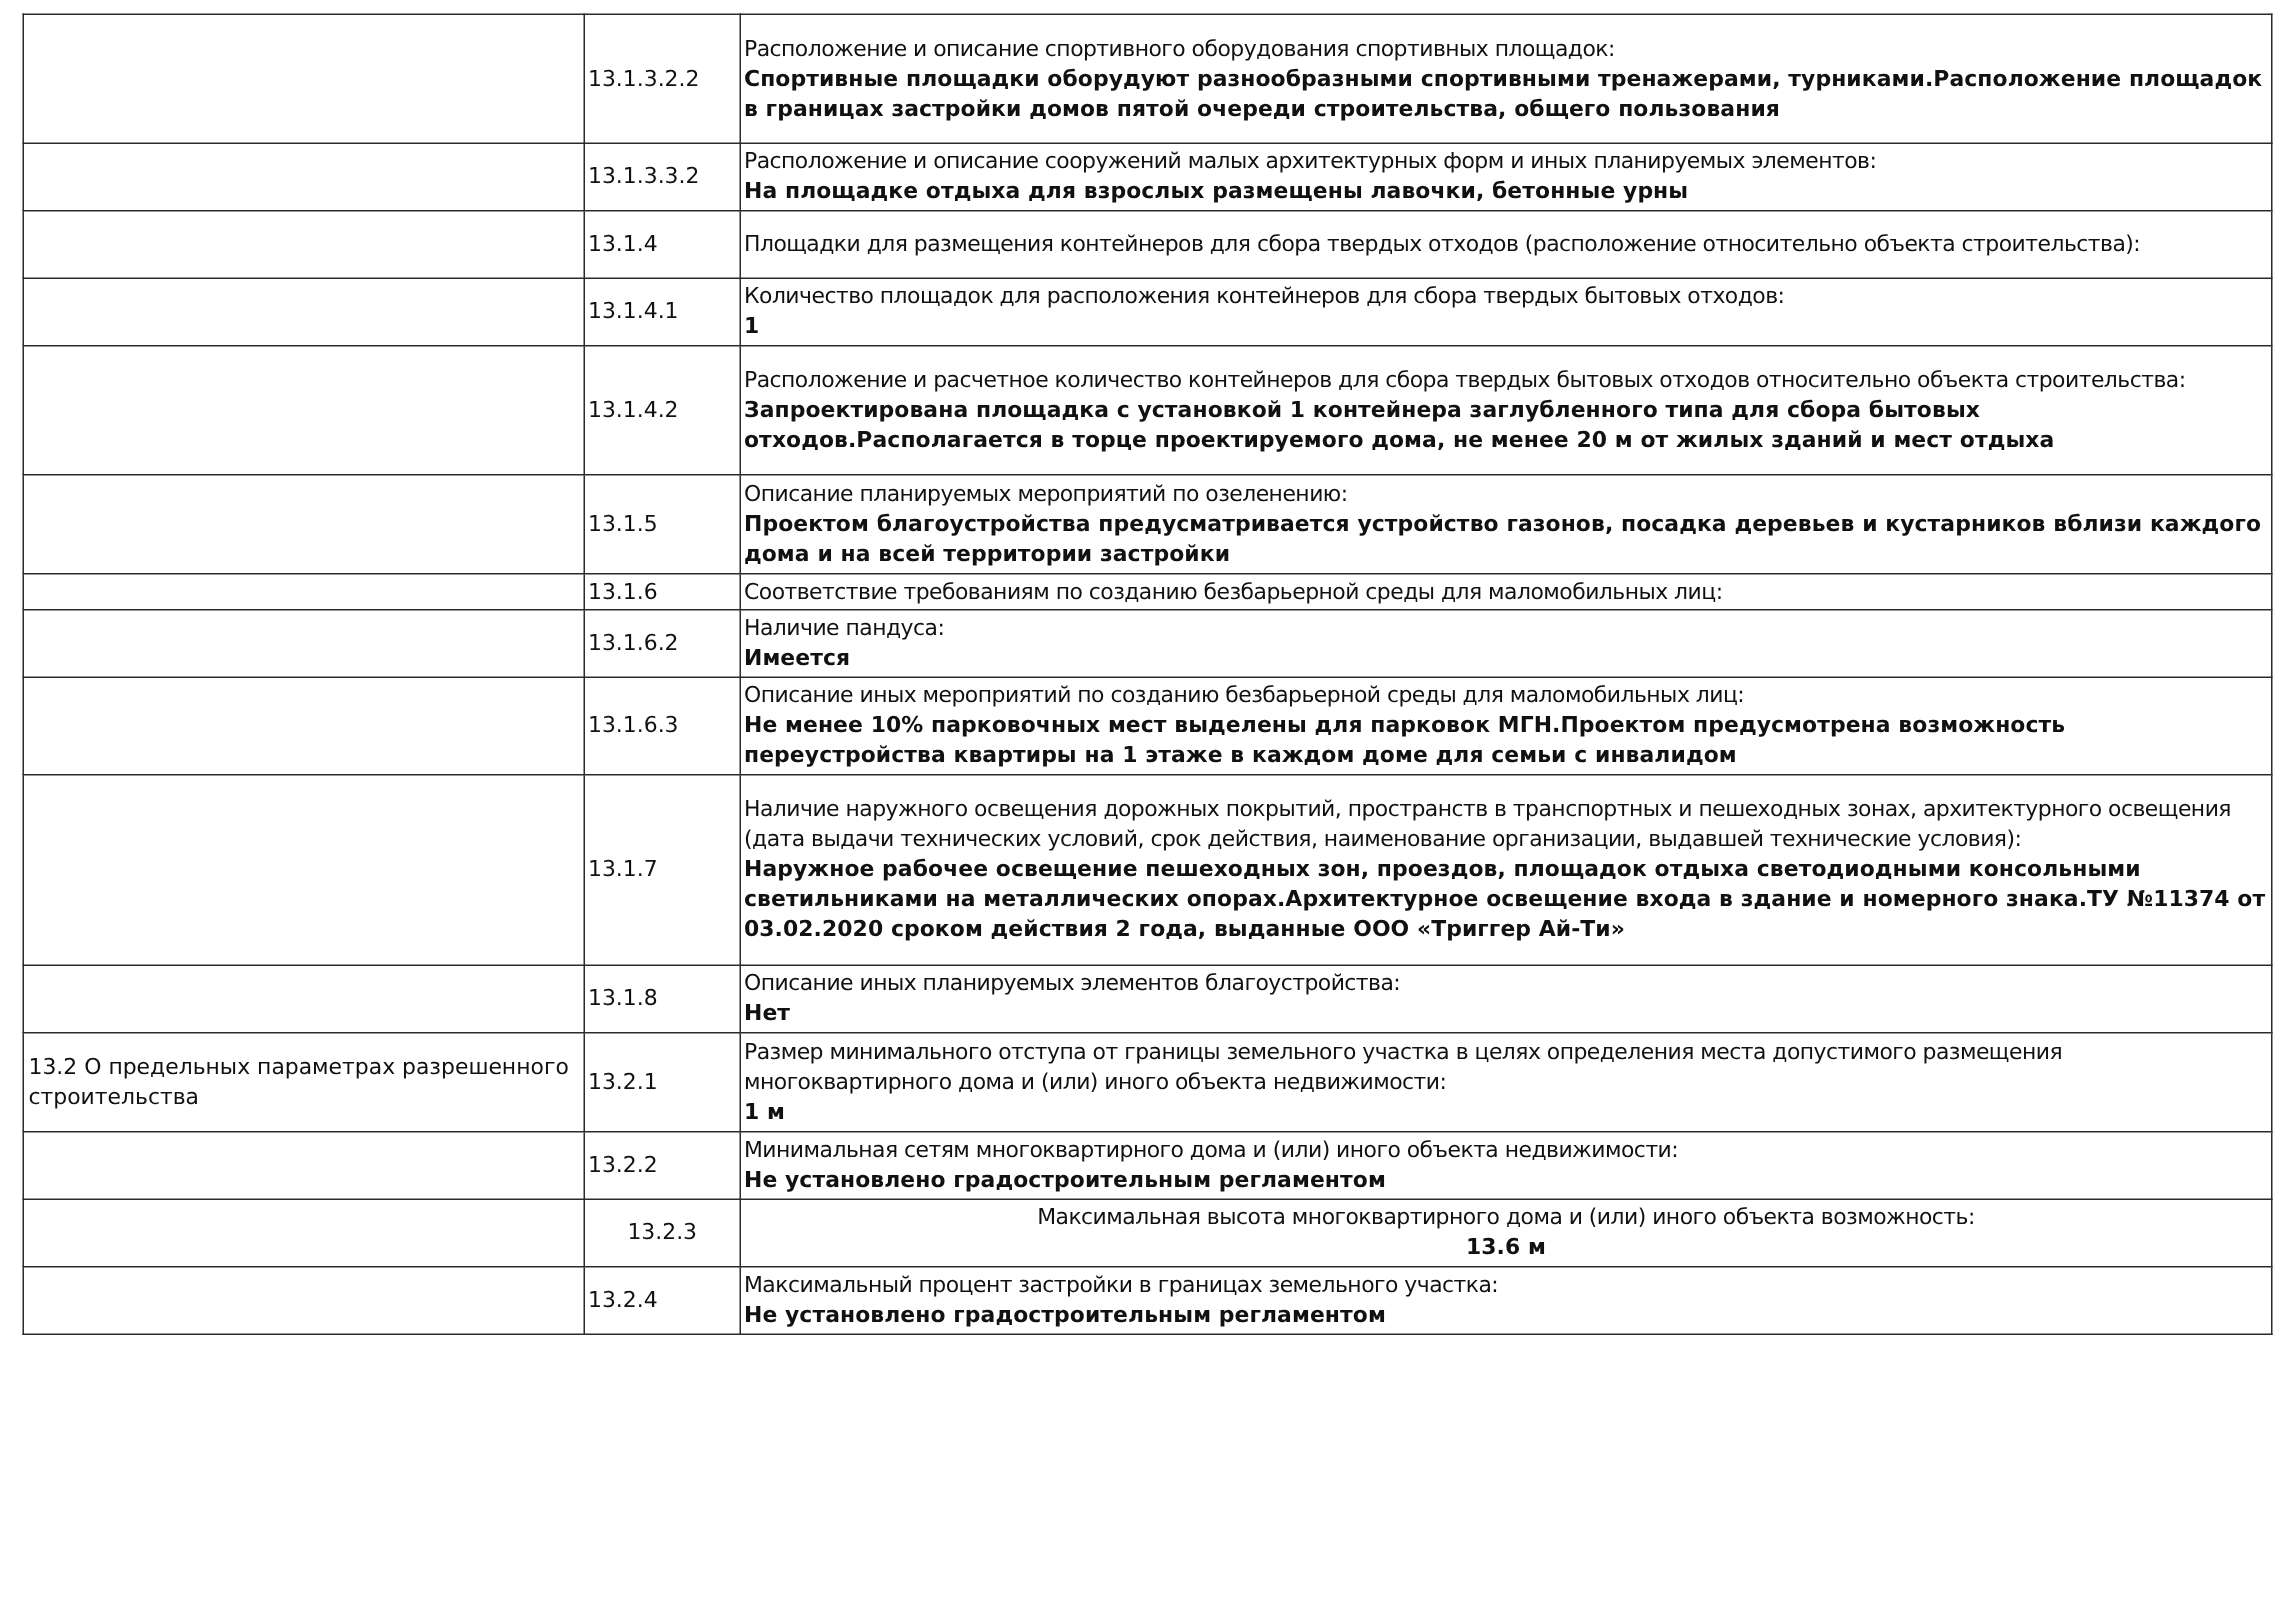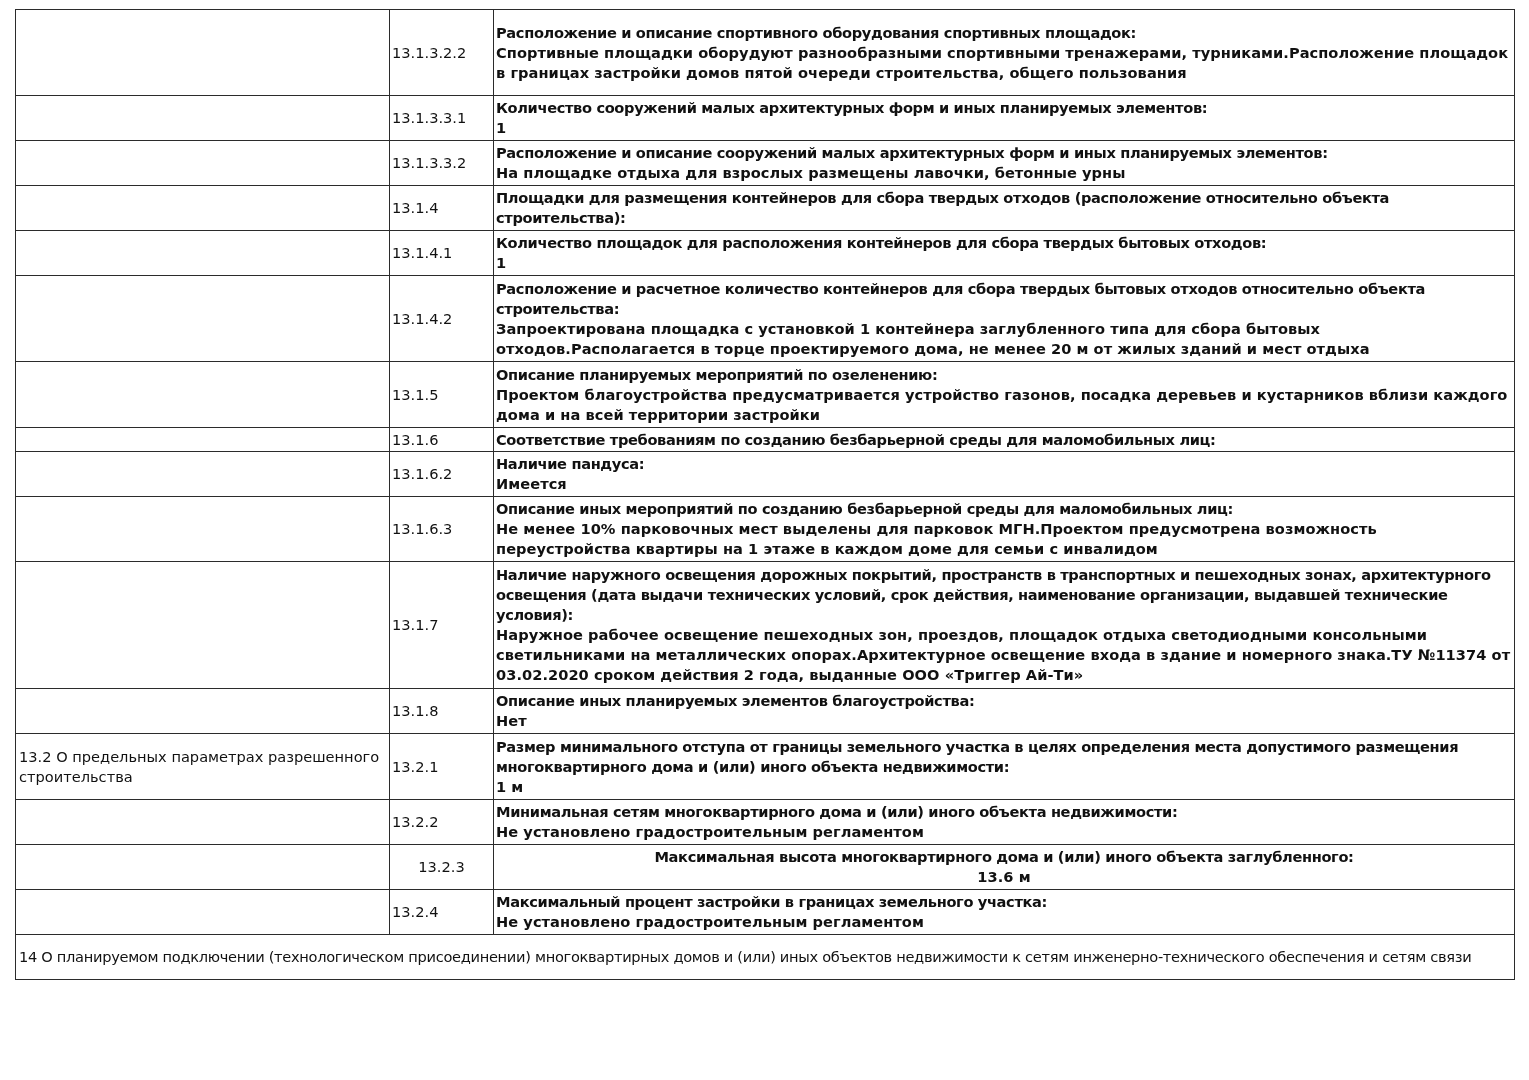--- a/index.html
+++ b/index.html
@@ -37,21 +37,21 @@
   td.section-cell {
     padding-left: 3px !important;
   }
   td.code-cell {
     padding-left: 2px !important;
     white-space: nowrap;
   }
   .desc-label {
     display: block;
     letter-spacing: -0.35px;
-    font-weight: bold;
+    font-weight: normal;
   }
   .desc-value {
     display: block;
     font-weight: bold;
     letter-spacing: 0.05px;
   }
   td.full-cell {
     padding: 2px 3px !important;
     letter-spacing: -0.3px;
     vertical-align: top;
@@ -67,28 +67,20 @@
     <col class="c-desc">
   </colgroup>
   <tbody id="doc-tbody">
 
     <tr style="height: 86px;">
       <td class="section-cell"><span></span></td>
       <td class="code-cell">13.1.3.2.2</td>
       <td class="desc-cell">
         <span class="desc-label">Расположение и описание спортивного оборудования спортивных площадок:</span>
         <span class="desc-value">Спортивные площадки оборудуют разнообразными спортивными тренажерами, турниками.Расположение площадок в границах застройки домов пятой очереди строительства, общего пользования</span>
-      </td>
-    </tr>
-      <tr style="height: 45px;">
-      <td class="section-cell"><span></span></td>
-      <td class="code-cell">13.1.3.3.1</td>
-      <td class="desc-cell">
-        <span class="desc-label">Количество сооружений малых архитектурных форм и иных планируемых элементов:</span>
-        <span class="desc-value">1</span>
       </td>
     </tr>
       <tr style="height: 45px;">
       <td class="section-cell"><span></span></td>
       <td class="code-cell">13.1.3.3.2</td>
       <td class="desc-cell">
         <span class="desc-label">Расположение и описание сооружений малых архитектурных форм и иных планируемых элементов:</span>
         <span class="desc-value">На площадке отдыха для взрослых размещены лавочки, бетонные урны</span>
       </td>
     </tr>
@@ -177,29 +169,26 @@
       <td class="code-cell">13.2.2</td>
       <td class="desc-cell">
         <span class="desc-label">Минимальная сетям многоквартирного дома и (или) иного объекта недвижимости:</span>
         <span class="desc-value">Не установлено градостроительным регламентом</span>
       </td>
     </tr>
       <tr style="height: 45px; text-align: center;">
       <td class="section-cell"><span></span></td>
       <td class="code-cell">13.2.3</td>
       <td class="desc-cell">
-        <span class="desc-label">Максимальная высота многоквартирного дома и (или) иного объекта заглубленного:</span>
+        <span class="desc-label">Максимальная высота многоквартирного дома и (или) иного объекта возможность:</span>
         <span class="desc-value">13.6 м</span>
       </td>
     </tr>
       <tr style="height: 45px;">
       <td class="section-cell"><span></span></td>
       <td class="code-cell">13.2.4</td>
       <td class="desc-cell">
         <span class="desc-label">Максимальный процент застройки в границах земельного участка:</span>
         <span class="desc-value">Не установлено градостроительным регламентом</span>
       </td>
     </tr>
-      <tr style="height: 45px;">
-      <td class="full-cell" colspan="3">14 О планируемом подключении (технологическом присоединении) многоквартирных домов и (или) иных объектов недвижимости к сетям инженерно-технического обеспечения и сетям связи</td>
-    </tr>
   </tbody>
 </table>
 
 </body></html>

